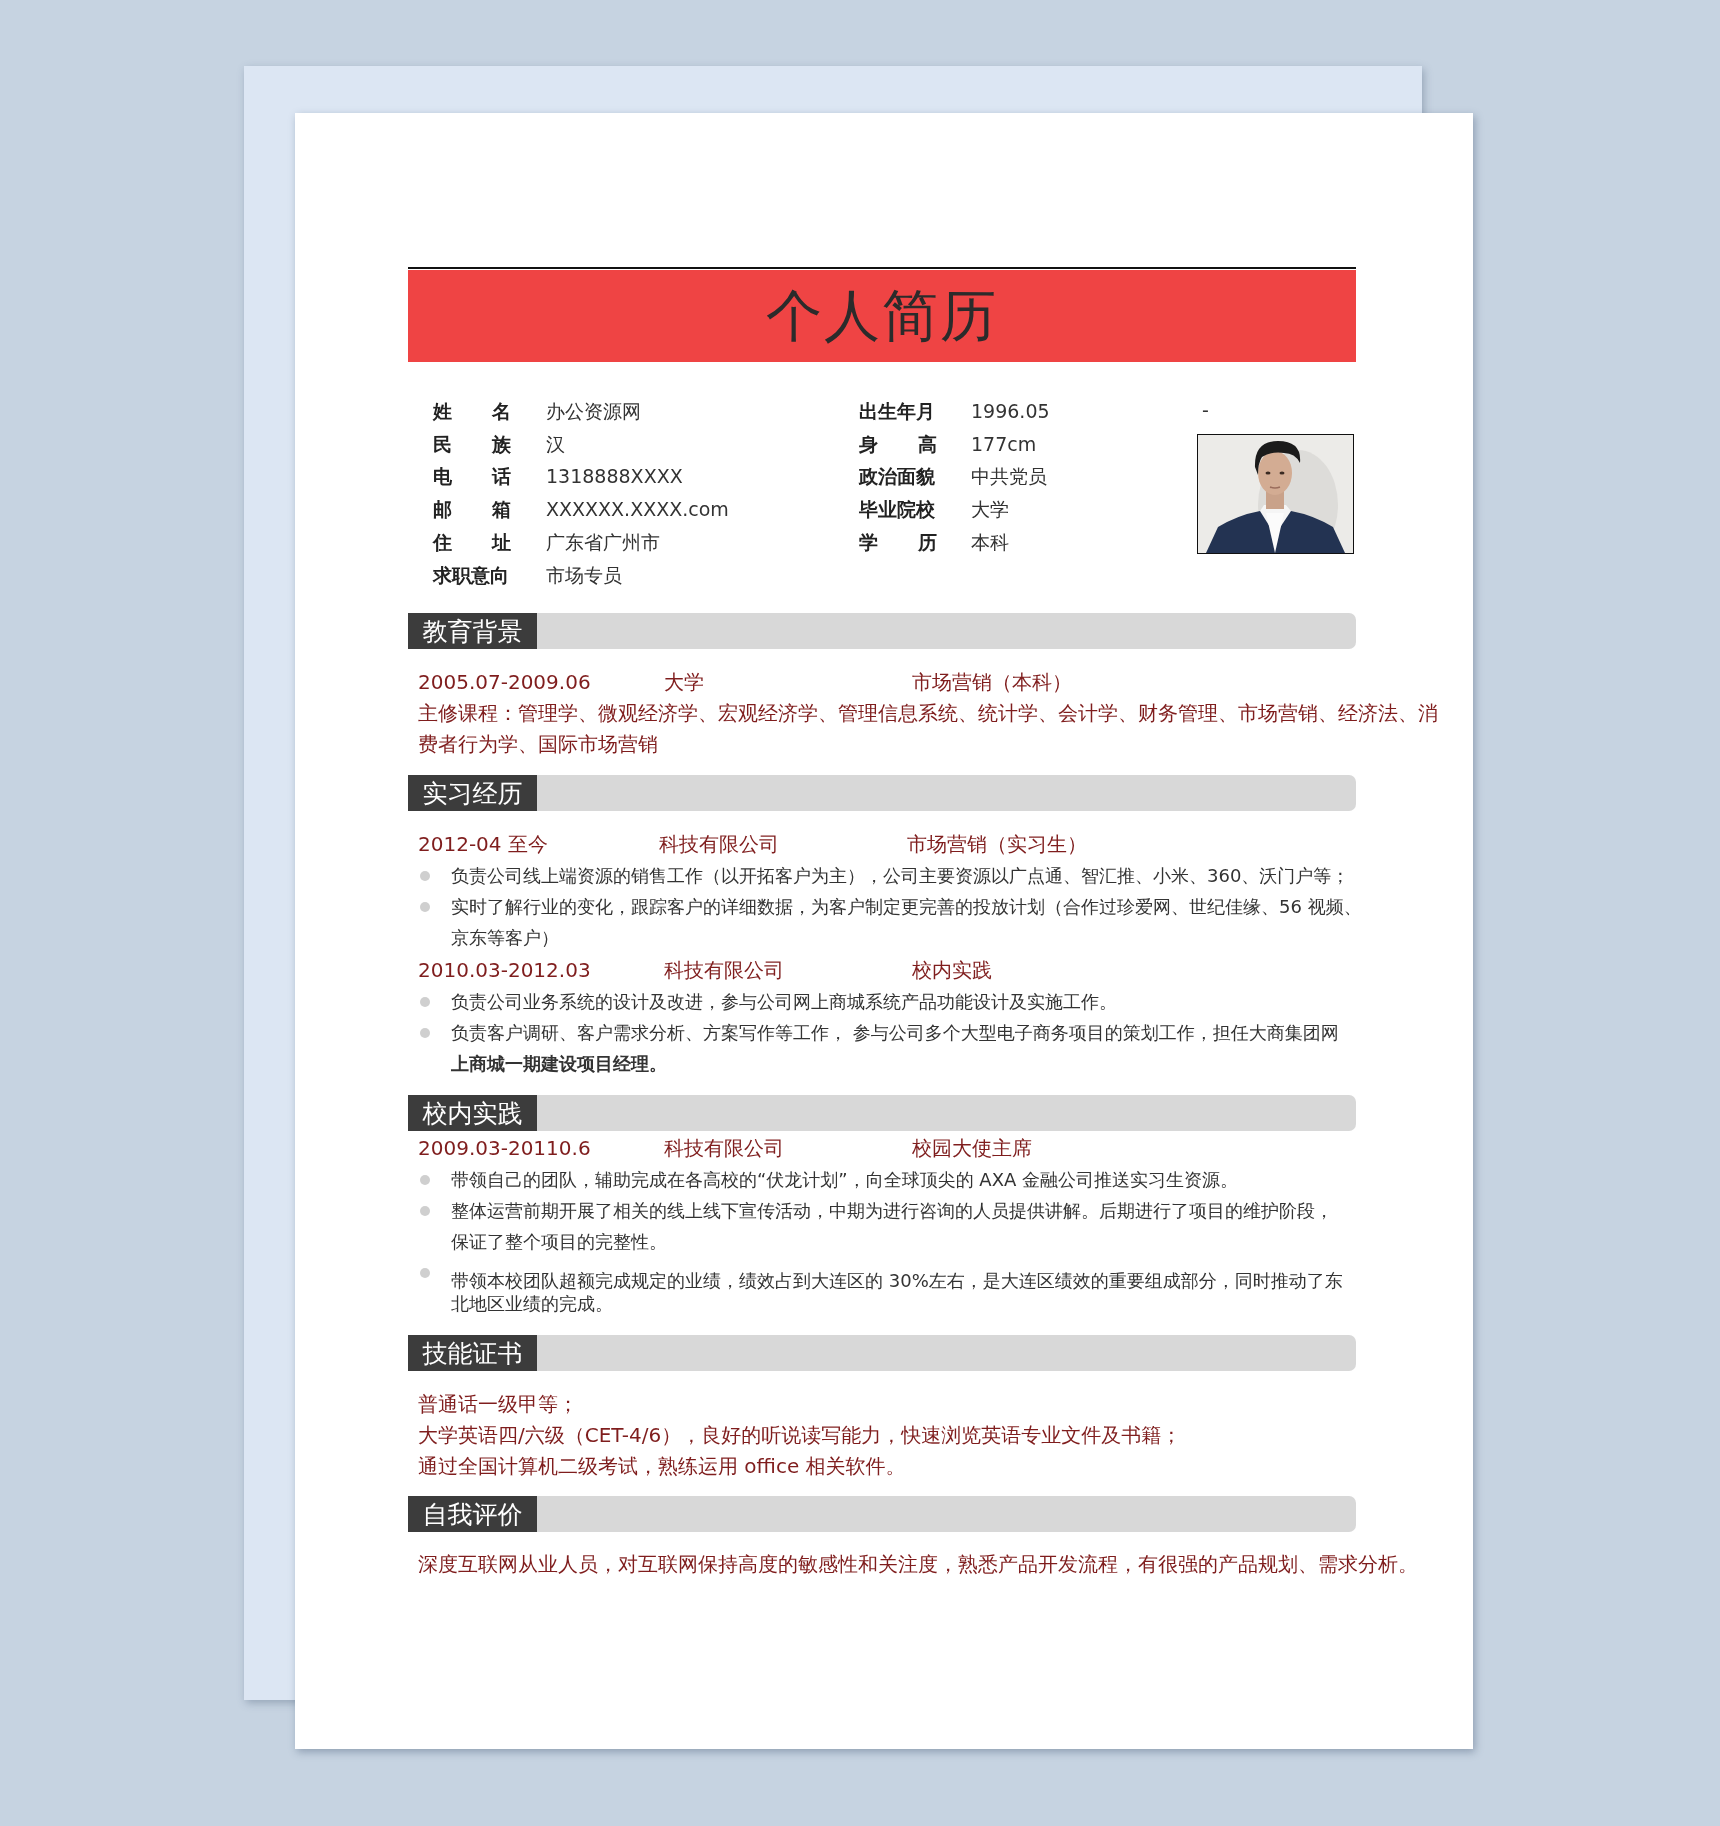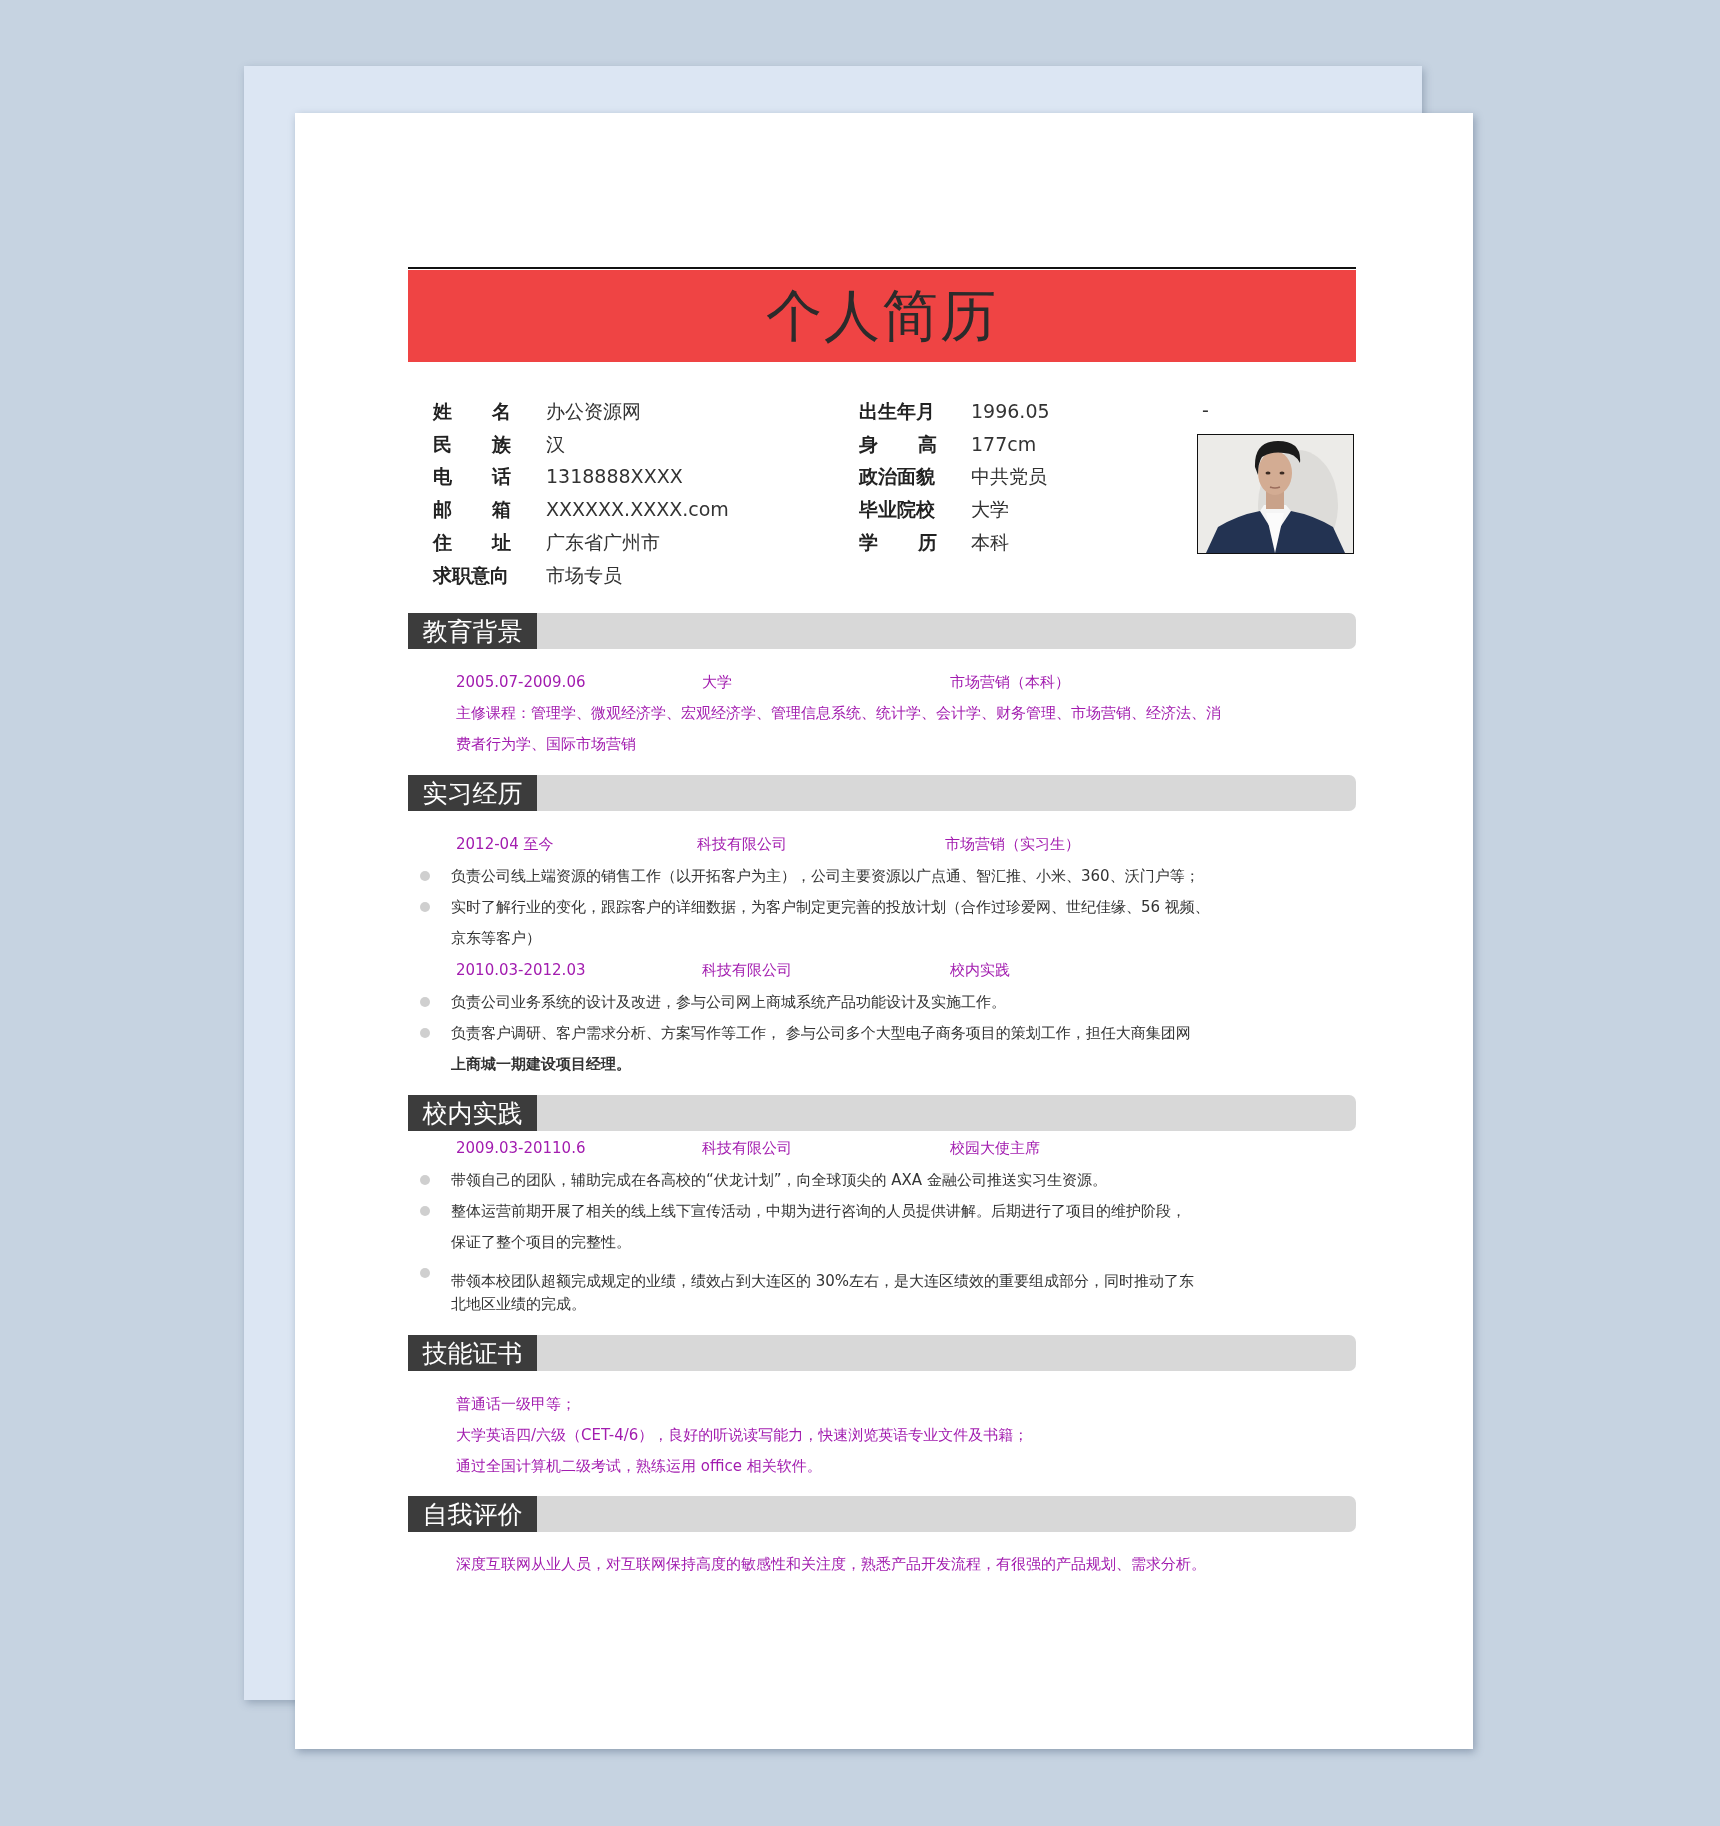--- a/index.html
+++ b/index.html
@@ -29,25 +29,25 @@
   .photo {
     position:absolute; left:1197px; top:434px; width:155px; height:118px;
     border:1.5px solid #111; background:#ececea; overflow:hidden;
   }
   .sec-bar { position:absolute; left:408px; width:948px; height:36px; background:#d8d8d8;border-radius:7px; }
   .sec-tab {
     position:absolute; left:0; top:0; width:129px; height:36px; background:#3c3c3c;
     display:flex; align-items:center; justify-content:center;
   }
   .sec-title { color:#fff; font-size:25px; line-height:1; letter-spacing:0px; }
-  .line { position:absolute; left:418px; font-size:15px; color:#a21caf; line-height:24px; white-space:nowrap;margin-left:38px; }
+  .line { position:absolute; left:418px; font-size:20px; color:#7f1d1d; line-height:24px; white-space:nowrap; }
   .bullet-dot {
     position:absolute; left:420px; width:10px; height:10px; border-radius:50%; background:#cfcfcf;
   }
-  .bullet-text { position:absolute; left:451px; font-size:15px; color:#333; line-height:24px; white-space:nowrap; }
+  .bullet-text { position:absolute; left:451px; font-size:18px; color:#333; line-height:24px; white-space:nowrap; }
 </style>
 </head>
 <body>
 
 <div class="back-page"></div>
 <div class="front-page"></div>
 
 <div class="title-rule"></div>
 <div class="title-box">
   <span class="title-text">个人简历</span>

